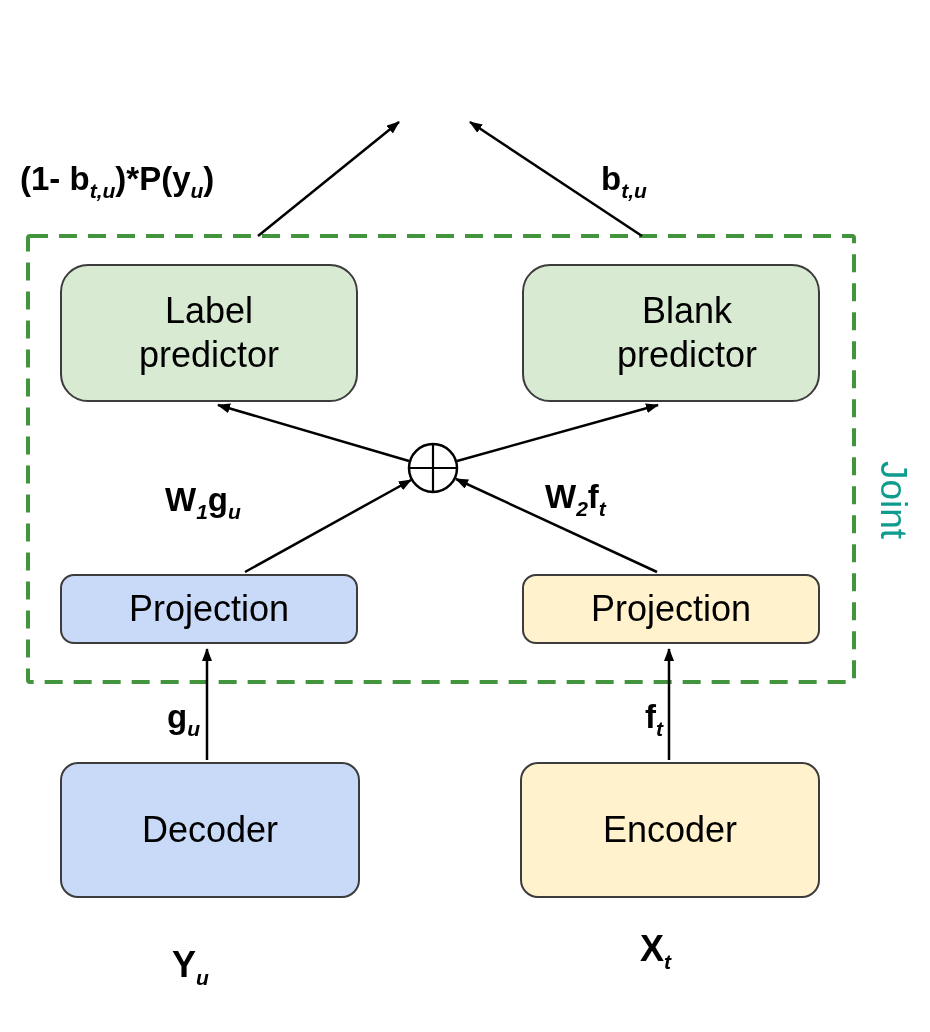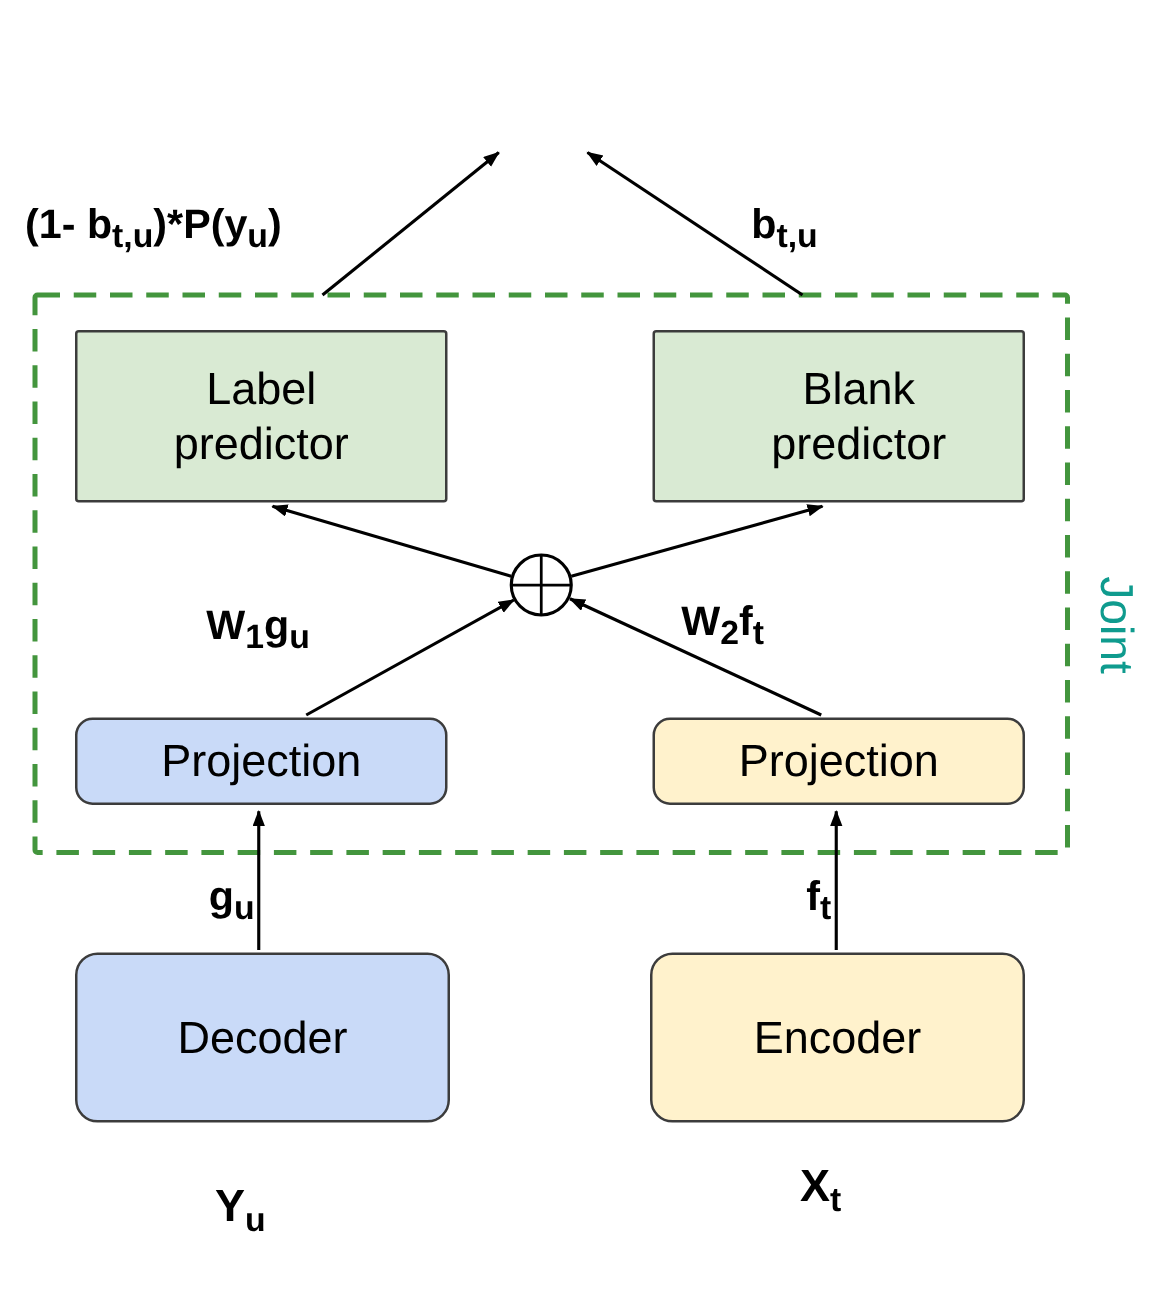--- a/index.html
+++ b/index.html
@@ -39,35 +39,35 @@
   .node {
     position: absolute;
     display: flex;
     align-items: center;
     justify-content: center;
     text-align: center;
     font-size: 36px;
     color: #000000;
     border: 2.5px solid var(--node-border, #3c3c3c);
   }
-  .box { border-radius: 3px; }
+  .box { border-radius: 28px; }
   .ellipse { border-radius: 50%; }
   .fill-loss      { background: var(--loss-fill, #d9d2e9); }
   .fill-predictor { background: var(--predictor-fill, #d9ead3); }
   .fill-blue      { background: var(--decoder-fill, #c9daf8); }
   .fill-yellow    { background: var(--encoder-fill, #fff2cc); }
   .two-line { white-space: pre-line; line-height: 1.22; }
   .mlabel {
     position: absolute;
     font-weight: bold;
     font-size: 33px;
     color: #000000;
     white-space: nowrap;
   }
-  .mlabel sub { font-size: 27px; }
+  .mlabel sub { font-size: 21px; font-style: italic; }
   .joint-label {
     position: absolute;
     left: 893px;
     top: 500px;
     transform: translate(-50%, -50%) rotate(90deg);
     font-size: 37px;
     color: var(--joint-text, #0f9b8e);
     white-space: nowrap;
   }
 </style>

